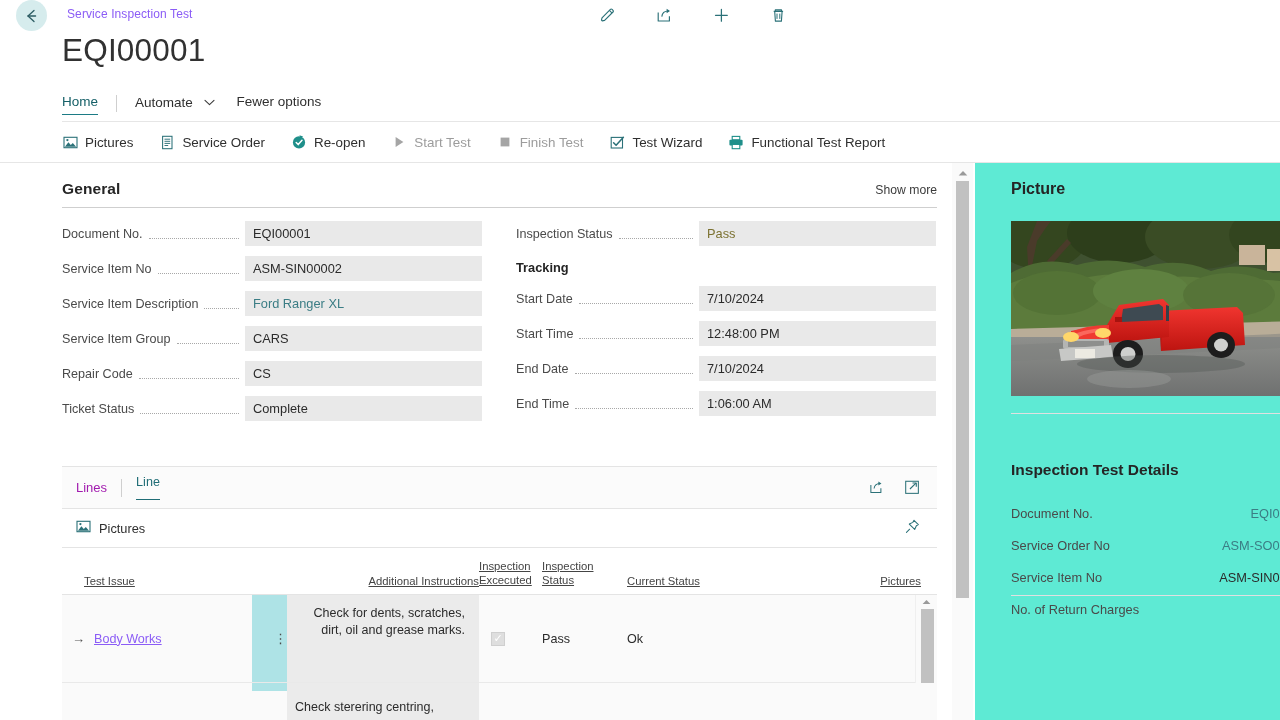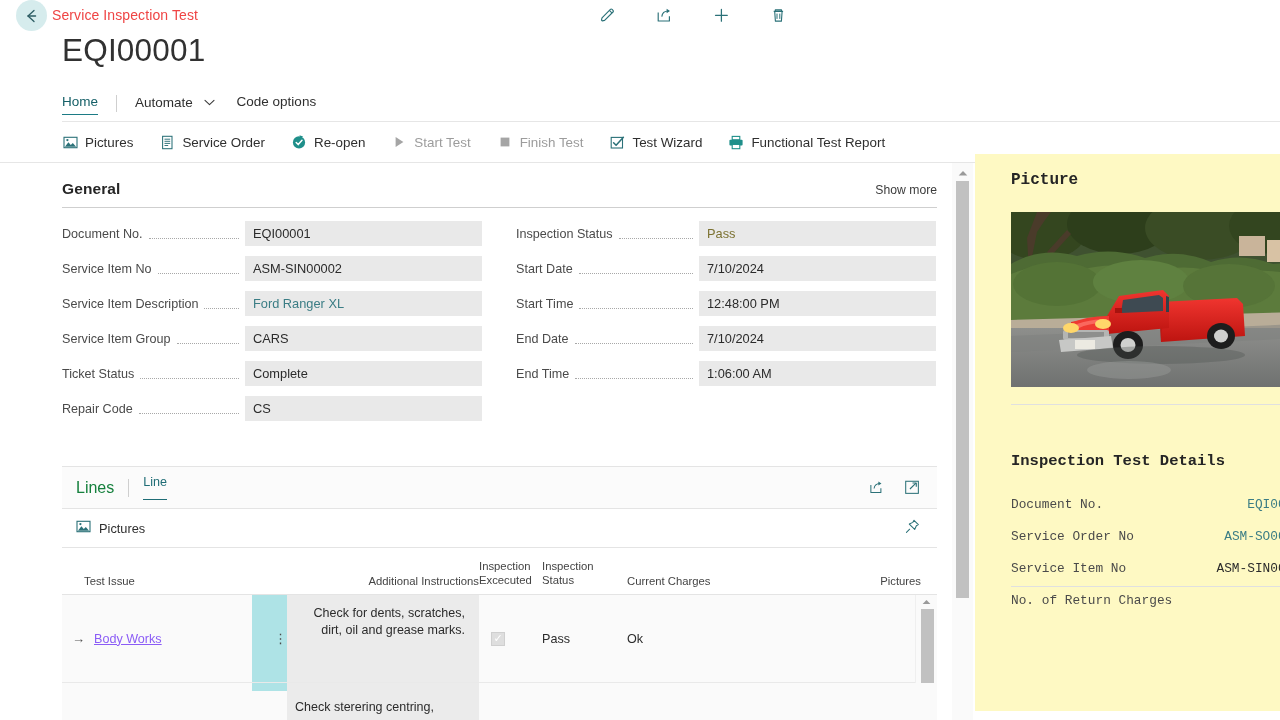--- a/index.html
+++ b/index.html
@@ -20,22 +20,22 @@
   }
   .back-btn {
     position: absolute; left: 16px; top: 0;
     width: 31px; height: 31px; border-radius: 50%;
     background: #d6eced;
     display: flex; align-items: center; justify-content: center;
     cursor: pointer;
   }
   .back-btn svg { display:block; }
   .breadcrumb {
-    position: absolute; left: 52px; top: 7px;
-    font-size: 14px; color: #ef4444; letter-spacing: .1px;
+    position: absolute; left: 67px; top: 7px;
+    font-size: 12px; color: #8b5cf6; letter-spacing: .1px;
   }
   .top-icons {
     position: absolute; top: 3px; left: 595px;
     display: flex; gap: 33px; align-items: center;
   }
   .top-icons .ticon { width: 24px; height: 24px; display:flex; align-items:center; justify-content:center; cursor:pointer; }
 
   
   .page-title {
     position: absolute; left: 62px; top: 32px;
@@ -123,21 +123,21 @@
   
   .lines-box {
     position: absolute; left: 62px; top: 303px; width: 875px;
     border-top: 1px solid #e4e4e4;
   }
   .lines-head {
     height: 42px; display: flex; align-items: center;
     border-bottom: 1px solid #e4e4e4; background: #fbfbfb;
     padding-left: 14px;
   }
-  .lines-title { font-size: 16px; color: #15803d; font-weight: 400; }
+  .lines-title { font-size: 13px; color: #a21caf; font-weight: 400; }
   .lines-vsep { width: 1px; height: 18px; background: #cfcfcf; margin: 0 14px; }
   .lines-tab {
     font-size: 12.6px; color: #1f6d76; border-bottom: 1.4px solid #1f6d76;
     padding-bottom: 10px; cursor: pointer;
   }
   .lines-head-icons { margin-left: auto; display: flex; gap: 18px; padding-right: 16px; }
   .lines-head-icons div { cursor: pointer; width: 18px; height: 18px; display:flex; align-items:center; justify-content:center;}
 
   .lines-sub {
     height: 39px; display: flex; align-items: center;
@@ -146,21 +146,21 @@
   .lines-sub .pic-lbl { font-size: 12.8px; color: #2f2f2f; margin-left: 8px; }
   .lines-sub .pin { margin-left: auto; padding-right: 16px; cursor: pointer; }
 
   
   .tbl { width: 875px; }
   .thead {
     display: flex; height: 47px; align-items: flex-end;
     border-bottom: 1px solid #e4e4e4;
     font-size: 11.3px; color: #444; background: #fff;
   }
-  .thead > div { padding-bottom: 7px; }
+  .thead > div { padding-bottom: 7px; text-decoration: underline; }
   .th-issue   { width: 225px; padding-left: 22px; }
   .th-instr   { width: 192px; text-align: right; }
   .th-exec    { width: 63px; line-height: 1.25; }
   .th-status  { width: 85px; line-height: 1.25; }
   .th-cur     { width: 208px; }
   .th-pic     { width: 86px; text-align: right; }
 
   .trow {
     display: flex; min-height: 88px; position: relative;
     border-bottom: 1px solid #e9e9e9; background: #fafafa;
@@ -207,22 +207,22 @@
   }
   .main-scroll .arrowup {
     position:absolute; left:0; top:3px; width:21px; height:14px; display:flex; align-items:center; justify-content:center; cursor:pointer;
   }
   .main-scroll .thumb {
     position: absolute; left: 4px; top: 18px; width: 13px; height: 417px; background: #c1c1c1; cursor: pointer;
   }
 
   
   .factbox {
-    position: absolute; left: 975px; top: 154px; width: 305px; height: 557px;
-    background: #fef9c3; overflow: hidden; font-family: Liberation Mono, monospace;
+    position: absolute; left: 975px; top: 163px; width: 305px; height: 557px;
+    background: #5eead4; overflow: hidden;
   }
   .fb-title {
     margin: 17px 0 0 36px; font-size: 16px; font-weight: 600; color: #252525;
   }
   .fb-img {
     position: absolute; left: 36px; top: 58px; width: 290px; height: 175px;
     overflow: hidden; background: #8e9a96;
   }
   .fb-rule { position: absolute; left: 36px; top: 250px; width: 290px; height: 1px; background: #e0e0e0; }
   .fb-h2 {
@@ -288,21 +288,21 @@
   <div class="tab-sep"></div>
   <div class="tab">
     <span>Automate</span>
     <span class="chev">
       <svg width="11" height="7" viewBox="0 0 11 7">
           <path d="M1 1.4 L5.5 5.6 L10 1.4" fill="none" stroke="#3a3a3a" stroke-width="1.1" stroke-linecap="round" stroke-linejoin="round"></path>
         </svg>
     </span>
   </div>
   <div class="tab-gap"></div>
-  <div class="tab">Code options</div>
+  <div class="tab">Fewer options</div>
 </div>
 <div class="tab-underline"></div>
 
 <div class="ribbon">
   <div class="rb">
     <span class="g">
       <svg width="15" height="15" viewBox="0 0 15 15">
           <rect x="1" y="2.3" width="13" height="10.4" fill="none" stroke="#2b7178" stroke-width="1.1"></rect>
           <path d="M1.9 11.8 L5.4 7.2 L7.8 10 L9.8 8.1 L13.1 11.8 Z" fill="#2b7178"></path>
           <circle cx="4.4" cy="5.1" r="1.15" fill="#2b7178"></circle>
@@ -390,36 +390,39 @@
       <div class="flabel">Service Item Description</div>
       <div class="fdots"></div>
       <div class="fval link">Ford Ranger XL</div>
     </div>
     <div class="frow">
       <div class="flabel">Service Item Group</div>
       <div class="fdots"></div>
       <div class="fval">CARS</div>
     </div>
     <div class="frow">
+      <div class="flabel">Repair Code</div>
+      <div class="fdots"></div>
+      <div class="fval">CS</div>
+    </div>
+    <div class="frow">
       <div class="flabel">Ticket Status</div>
       <div class="fdots"></div>
       <div class="fval">Complete</div>
     </div>
-    <div class="frow">
-      <div class="flabel">Repair Code</div>
-      <div class="fdots"></div>
-      <div class="fval">CS</div>
-    </div>
   </div>
 
   <div class="fields-col c2">
     <div class="frow">
       <div class="flabel">Inspection Status</div>
       <div class="fdots"></div>
       <div class="fval pass">Pass</div>
+    </div>
+    <div class="frow sub">
+      <div class="subhead">Tracking</div>
     </div>
     <div class="frow">
       <div class="flabel">Start Date</div>
       <div class="fdots"></div>
       <div class="fval">7/10/2024</div>
     </div>
     <div class="frow">
       <div class="flabel">Start Time</div>
       <div class="fdots"></div>
       <div class="fval">12:48:00 PM</div>
@@ -481,21 +484,21 @@
         <div class="th-issue">Test Issue</div>
         <div class="th-instr">Additional Instructions</div>
         <div class="th-exec">
           <div>Inspection</div>
           <div>Excecuted</div>
         </div>
         <div class="th-status">
           <div>Inspection</div>
           <div>Status</div>
         </div>
-        <div class="th-cur">Current Charges</div>
+        <div class="th-cur">Current Status</div>
         <div class="th-pic">Pictures</div>
       </div>
 
       <div class="trow">
         <div class="td td-issue">
           <span class="arrow">→</span>
           <span class="lnk">Body Works</span>
         </div>
         <div class="td-marker"></div>
         <div class="td-dots">⋮</div>

